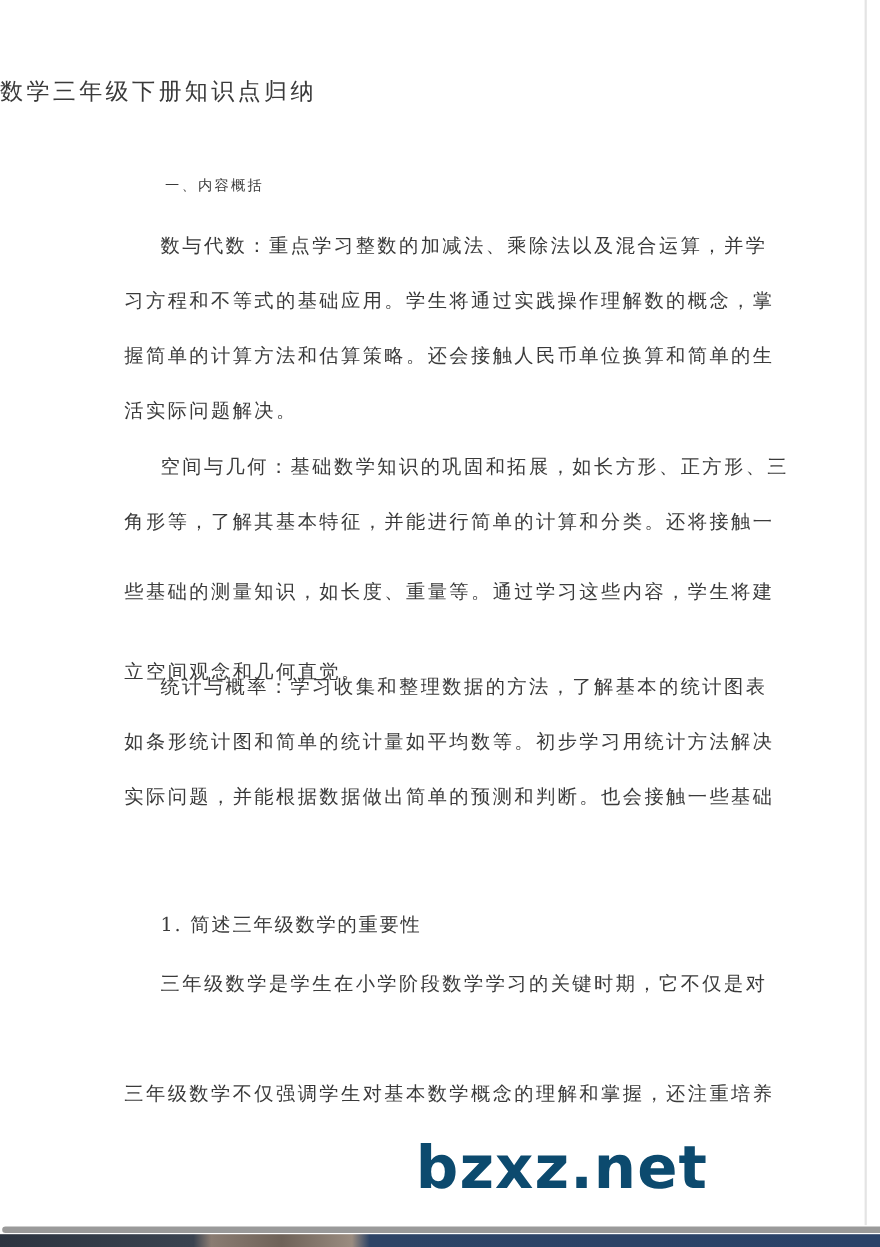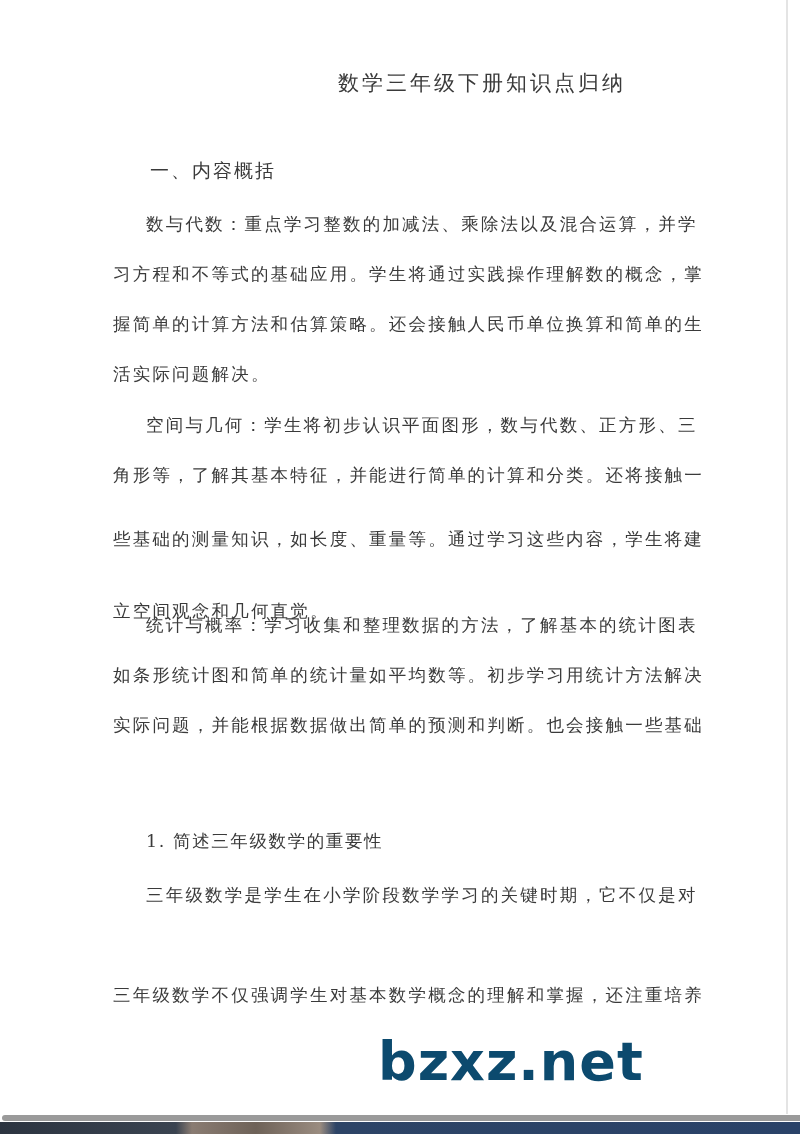--- a/index.html
+++ b/index.html
@@ -32,31 +32,31 @@
       height: 1114px;
       background: #ffffff;
       border-left: 2px solid #e4e4e4;
       box-sizing: border-box;
     }
     .title {
       position: absolute;
       left: 0;
       width: 626px;
       top: 66px;
-      text-align: right;
+      text-align: left;
       font-size: 21px;
       letter-spacing: 3px;
       color: #3a3a3a;
       line-height: 34px;
     }
     .section-heading {
       position: absolute;
       left: 150px;
       top: 154px;
-      font-size: 19px;
+      font-size: 13px;
       letter-spacing: 2px;
       color: #3a3a3a;
       line-height: 32px;
     }
     .line {
       position: absolute;
       left: 113px;
       width: 580px;
       font-size: 17.5px;
       line-height: 30px;
@@ -125,21 +125,21 @@
 
   <div class="title">数学三年级下册知识点归纳</div>
 
   <div class="section-heading">一、内容概括</div>
 
   <div class="line indent" style="top:209px;">数与代数：重点学习整数的加减法、乘除法以及混合运算，并学</div>
   <div class="line" style="top:259px;">习方程和不等式的基础应用。学生将通过实践操作理解数的概念，掌</div>
   <div class="line" style="top:309px;">握简单的计算方法和估算策略。还会接触人民币单位换算和简单的生</div>
   <div class="line" style="top:359px;">活实际问题解决。</div>
 
-  <div class="line indent" style="top:410px;">空间与几何：学生将初步认识平面图形，数与代数、正方形、三</div>
+  <div class="line indent" style="top:410px;">空间与几何：基础数学知识的巩固和拓展，如长方形、正方形、三</div>
   <div class="line" style="top:460px;">角形等，了解其基本特征，并能进行简单的计算和分类。还将接触一</div>
   <div class="line" style="top:524px;">些基础的测量知识，如长度、重量等。通过学习这些内容，学生将建</div>
   <div class="line" style="top:560px;margin-top:36px;">立空间观念和几何直觉。</div>
 
   <div class="line indent" style="top:610px;">统计与概率：学习收集和整理数据的方法，了解基本的统计图表</div>
   <div class="line" style="top:660px;">如条形统计图和简单的统计量如平均数等。初步学习用统计方法解决</div>
   <div class="line" style="top:710px;">实际问题，并能根据数据做出简单的预测和判断。也会接触一些基础</div>
 
   <div class="subheading">1.  简述三年级数学的重要性</div>
 

